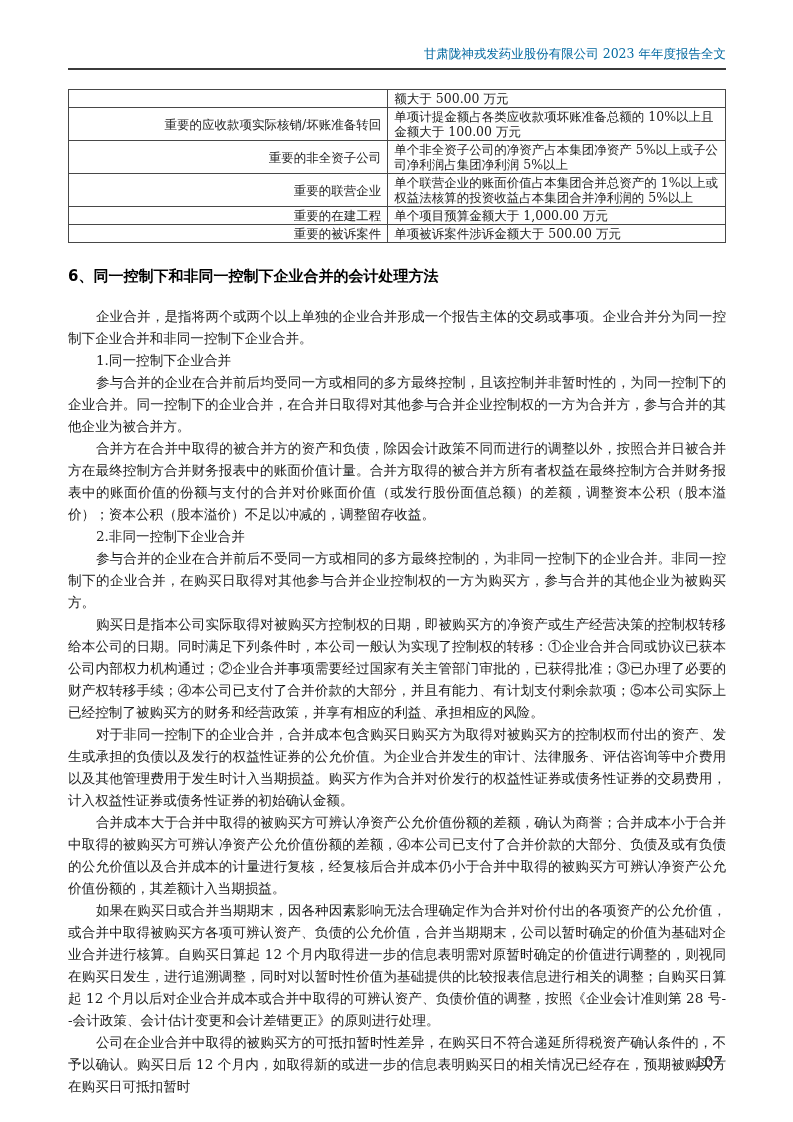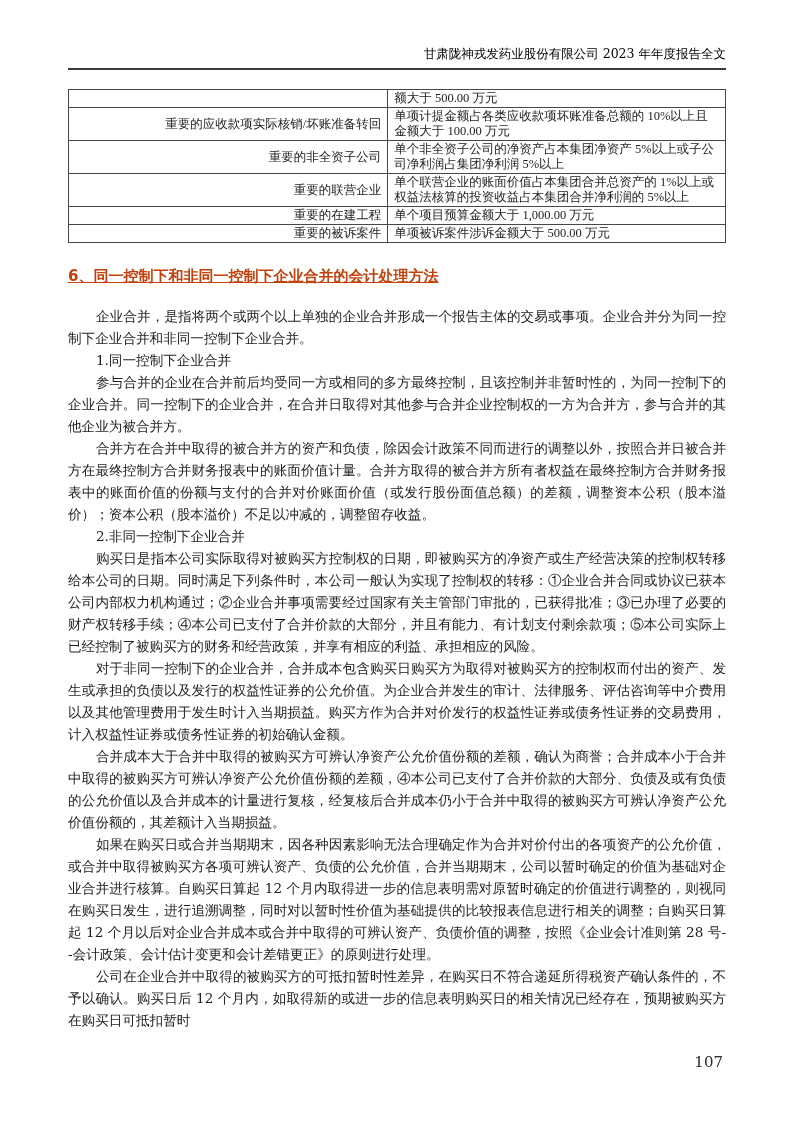--- a/index.html
+++ b/index.html
@@ -11,52 +11,50 @@
     box-sizing: border-box;
     padding: 46px 67px 0 68px;
     font-family: "DejaVu Serif", "Liberation Serif", serif;
     color: #1c1c1c;
     overflow: hidden;
   }
   .header-title {
     text-align: right;
     font-size: 12.5px;
     line-height: 16px;
-    color: #000000;
+    color: #0369a1;
   }
   .header-rule {
     border-bottom: 2.5px solid #3b3b3b;
     margin-top: 6px;
   }
   table.criteria-table {
     width: 100%;
     border-collapse: collapse;
     margin-top: 19px;
     font-size: 12.5px;
     table-layout: fixed;
-    font-family: Liberation Serif, serif;
   }
   table.criteria-table td {
     border: 1px solid #474747;
     padding: 1px 6px;
     line-height: 15px;
     vertical-align: middle;
     word-break: break-all;
   }
   col.col-item { width: 48.6%; }
   col.col-criteria { width: 51.4%; }
   td.cell-item { text-align: right; }
   .section-heading {
     font-family: "DejaVu Sans", "Liberation Sans", sans-serif;
     font-size: 15px;
     font-weight: bold;
-    color: #c2410c;
+    color: #000000;
     margin: 23px 0 0 0;
     line-height: 20px;
-    text-decoration: underline;
   }
   .body-text {
     margin-top: 19px;
     font-size: 13.6px;
     line-height: 22px;
     text-align: justify;
     text-justify: inter-ideograph;
   }
   .body-text p.para {
     margin: 0;
@@ -129,20 +127,21 @@
       <p class="para">企业合并，是指将两个或两个以上单独的企业合并形成一个报告主体的交易或事项。企业合并分为同一控制下企业合并和非同一控制下企业合并。</p>
 
       <p class="para">1.同一控制下企业合并</p>
 
       <p class="para">参与合并的企业在合并前后均受同一方或相同的多方最终控制，且该控制并非暂时性的，为同一控制下的企业合并。同一控制下的企业合并，在合并日取得对其他参与合并企业控制权的一方为合并方，参与合并的其他企业为被合并方。</p>
 
       <p class="para">合并方在合并中取得的被合并方的资产和负债，除因会计政策不同而进行的调整以外，按照合并日被合并方在最终控制方合并财务报表中的账面价值计量。合并方取得的被合并方所有者权益在最终控制方合并财务报表中的账面价值的份额与支付的合并对价账面价值（或发行股份面值总额）的差额，调整资本公积（股本溢价）；资本公积（股本溢价）不足以冲减的，调整留存收益。</p>
 
       <p class="para">2.非同一控制下企业合并</p>
 
+      <p class="para">参与合并的企业在合并前后不受同一方或相同的多方最终控制的，为非同一控制下的企业合并。非同一控制下的企业合并，在购买日取得对其他参与合并企业控制权的一方为购买方，参与合并的其他企业为被购买方。</p>
 
       <p class="para">购买日是指本公司实际取得对被购买方控制权的日期，即被购买方的净资产或生产经营决策的控制权转移给本公司的日期。同时满足下列条件时，本公司一般认为实现了控制权的转移：①企业合并合同或协议已获本公司内部权力机构通过；②企业合并事项需要经过国家有关主管部门审批的，已获得批准；③已办理了必要的财产权转移手续；④本公司已支付了合并价款的大部分，并且有能力、有计划支付剩余款项；⑤本公司实际上已经控制了被购买方的财务和经营政策，并享有相应的利益、承担相应的风险。</p>
 
       <p class="para">对于非同一控制下的企业合并，合并成本包含购买日购买方为取得对被购买方的控制权而付出的资产、发生或承担的负债以及发行的权益性证券的公允价值。为企业合并发生的审计、法律服务、评估咨询等中介费用以及其他管理费用于发生时计入当期损益。购买方作为合并对价发行的权益性证券或债务性证券的交易费用，计入权益性证券或债务性证券的初始确认金额。</p>
 
       <p class="para">合并成本大于合并中取得的被购买方可辨认净资产公允价值份额的差额，确认为商誉；合并成本小于合并中取得的被购买方可辨认净资产公允价值份额的差额，④本公司已支付了合并价款的大部分、负债及或有负债的公允价值以及合并成本的计量进行复核，经复核后合并成本仍小于合并中取得的被购买方可辨认净资产公允价值份额的，其差额计入当期损益。</p>
 
       <p class="para">如果在购买日或合并当期期末，因各种因素影响无法合理确定作为合并对价付出的各项资产的公允价值，或合并中取得被购买方各项可辨认资产、负债的公允价值，合并当期期末，公司以暂时确定的价值为基础对企业合并进行核算。自购买日算起 12 个月内取得进一步的信息表明需对原暂时确定的价值进行调整的，则视同在购买日发生，进行追溯调整，同时对以暂时性价值为基础提供的比较报表信息进行相关的调整；自购买日算起 12 个月以后对企业合并成本或合并中取得的可辨认资产、负债价值的调整，按照《企业会计准则第 28 号--会计政策、会计估计变更和会计差错更正》的原则进行处理。</p>
 
       <p class="para">公司在企业合并中取得的被购买方的可抵扣暂时性差异，在购买日不符合递延所得税资产确认条件的，不予以确认。购买日后 12 个月内，如取得新的或进一步的信息表明购买日的相关情况已经存在，预期被购买方在购买日可抵扣暂时</p>

